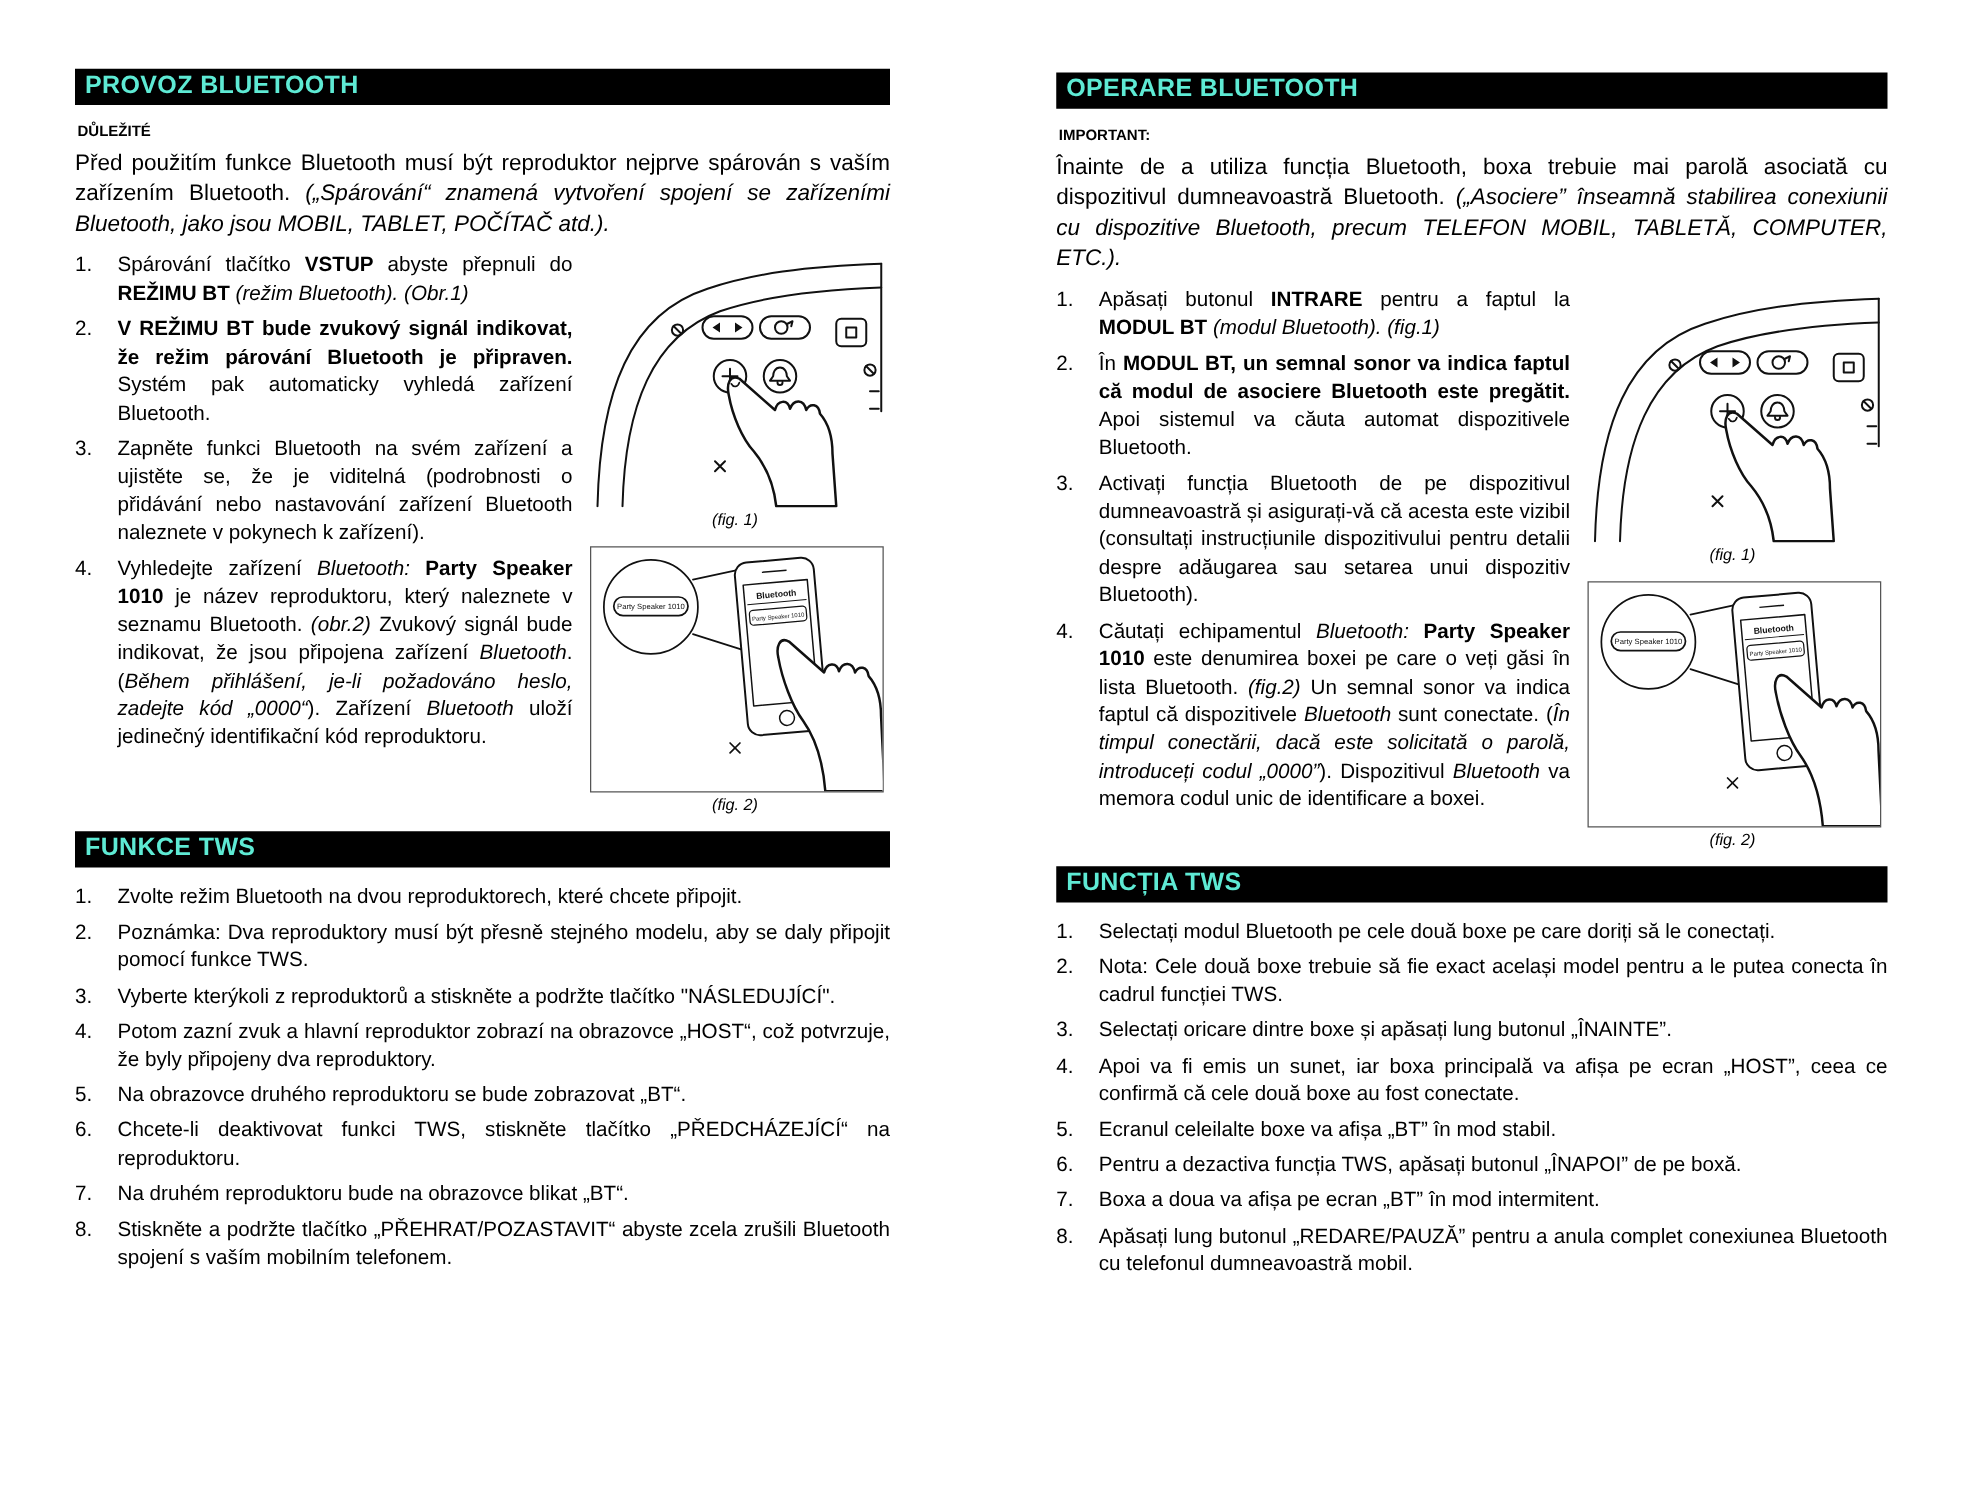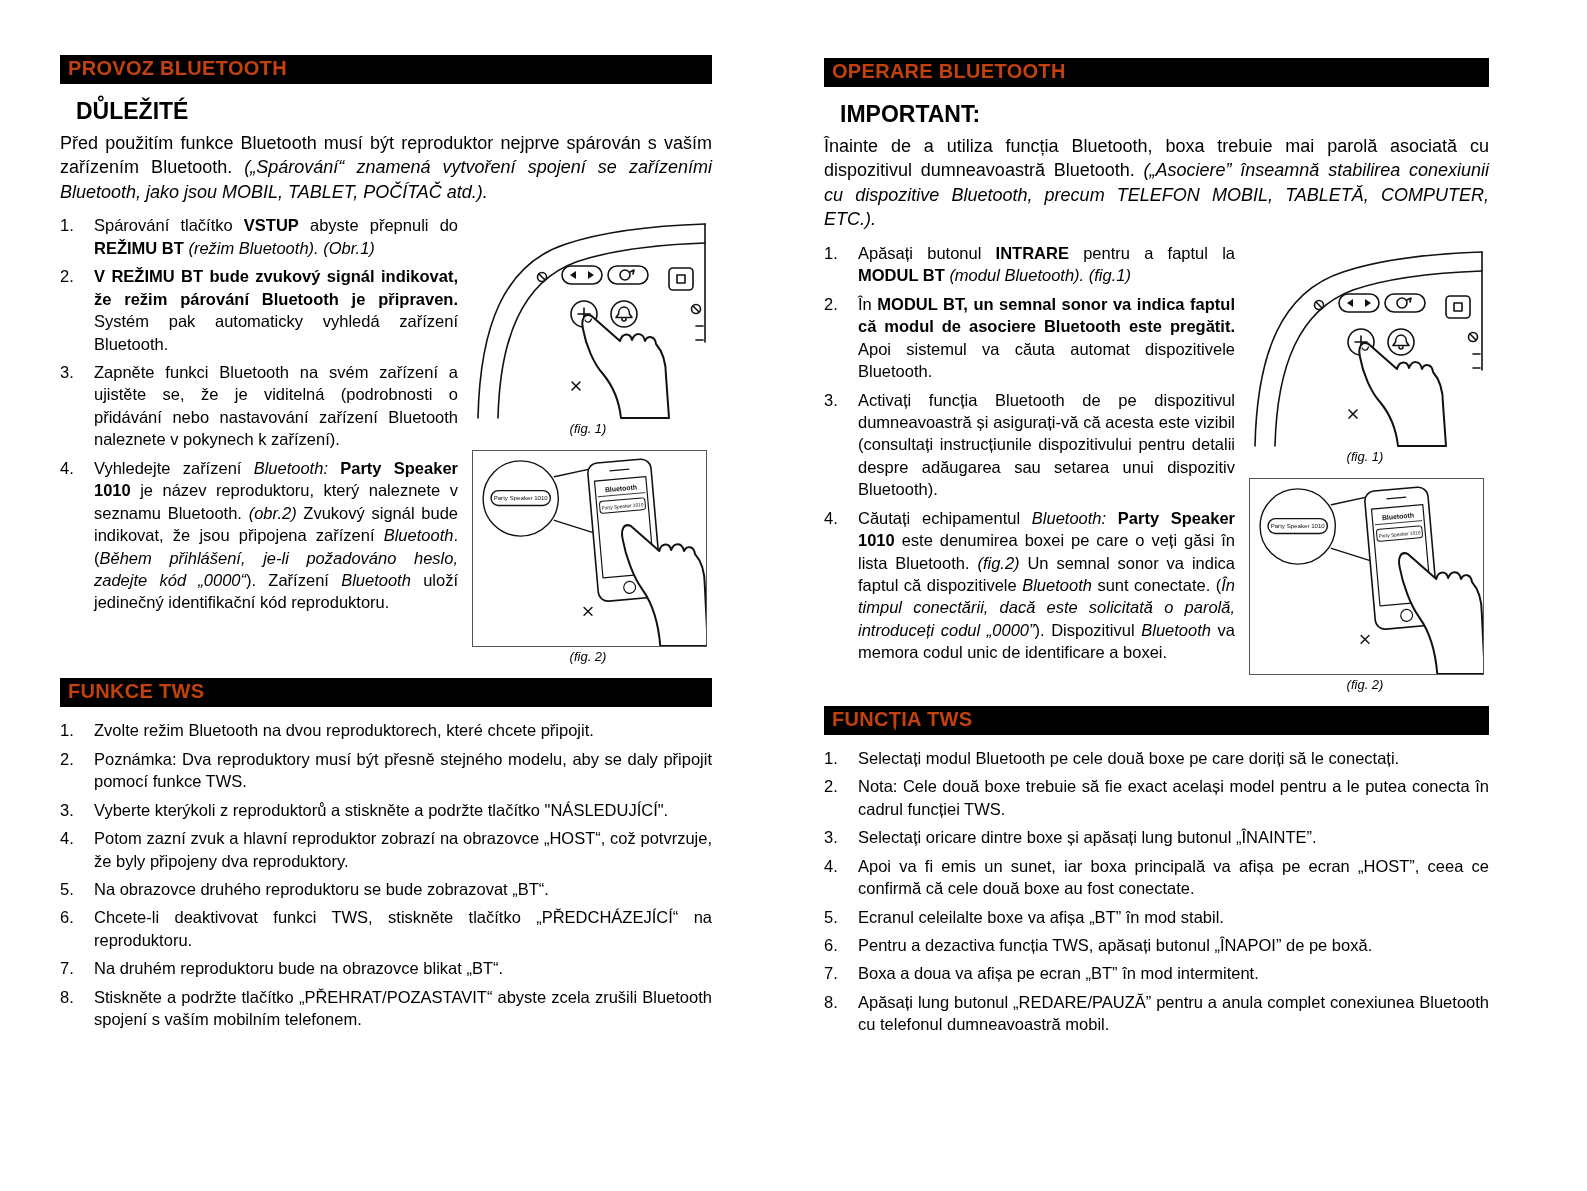--- a/index.html
+++ b/index.html
@@ -3,27 +3,27 @@
 <meta charset="utf-8">
 <style>
   * { margin:0; padding:0; box-sizing:border-box; }
   html,body { background:#ffffff; }
   .page {
     position:relative; width:1587px; height:1191px; background:#fff;
     font-family:"Liberation Sans", sans-serif; color:#000; overflow:hidden;
   }
   .col { position:absolute; }
   .col-left  { left:60px;  top:55px; width:652px; }
-  .col-right { left:824px; top:58px; width:665px; }
+  .col-right { left:845px; top:58px; width:665px; }
   .section-bar {
-    background:#000; color:#c2410c; font-weight:bold; font-size:20px;
+    background:#000; color:#5eead4; font-weight:bold; font-size:20px;
     padding:2px 8px 4px 8px; letter-spacing:0.3px;
   }
   .section-bar.mt { }
-  .imp { font-size:23px; font-weight:bold; margin:14px 0 6px 16px; }
+  .imp { font-size:12px; font-weight:bold; margin:14px 0 6px 2px; }
   .intro { font-size:18px; line-height:1.36; text-align:justify; }
   .steps-row { display:flex; margin-top:10px; }
   .steps { flex:1; min-width:0; }
   .figs { width:240px; flex:none; margin-left:14px; }
   .step { display:flex; font-size:16.5px; line-height:1.36; margin-bottom:6px; }
   .step .num { width:34px; flex:none; }
   .step .txt { flex:1; text-align:justify; }
   .tws-list { margin-top:12px; }
   .b  { font-weight:bold; }
   .i  { font-style:italic; }

